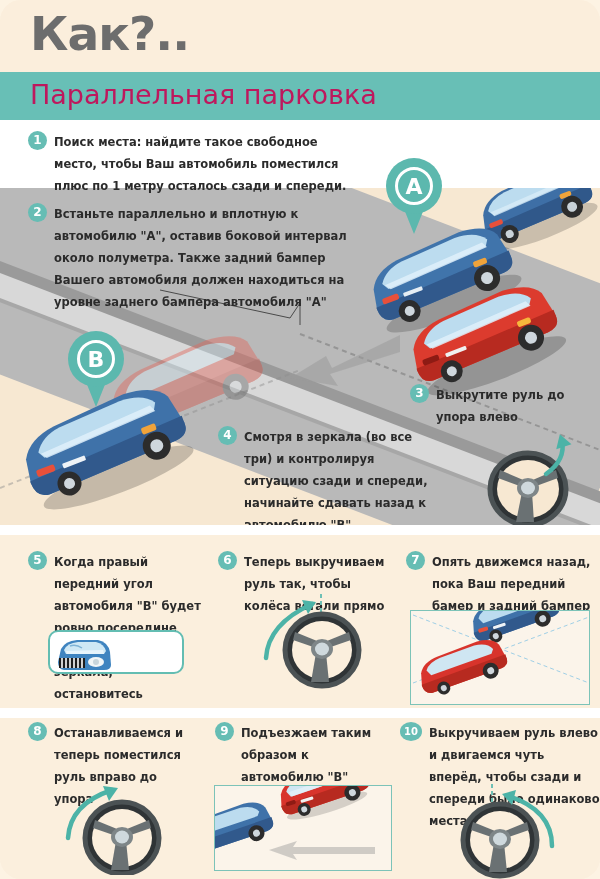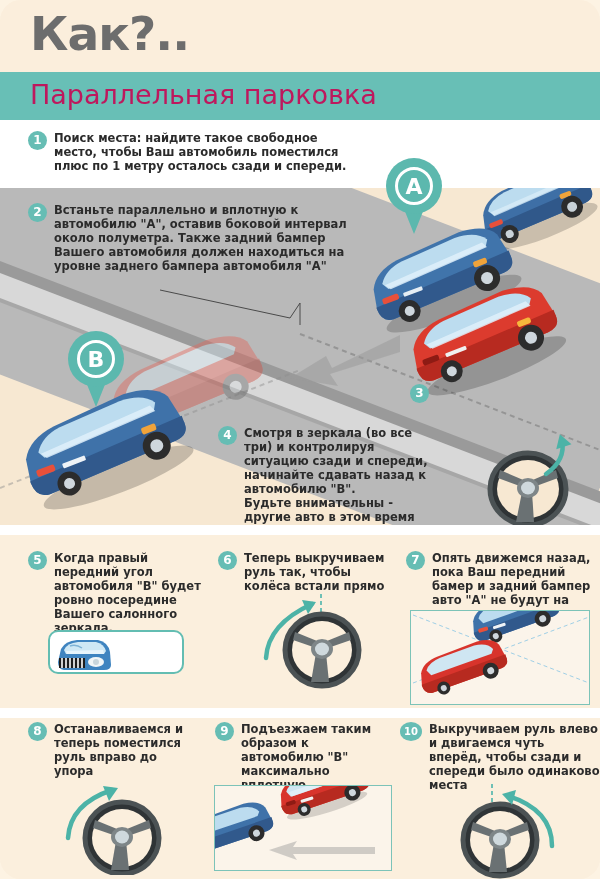--- a/index.html
+++ b/index.html
@@ -68,21 +68,21 @@
   .badge {
     flex: 0 0 auto;
     width: 19px; height: 19px; border-radius: 50%;
     background: #66bdb4; color: #fff;
     font-size: 12px; font-weight: bold; line-height: 19px; text-align: center;
     font-family: "DejaVu Sans", sans-serif;
     margin-right: 7px;
   }
   .badge.wide { width: 22px; height: 19px; border-radius: 11px/9.5px; font-size: 10px; }
   .step-text {
-    font-size: 11.5px; line-height: 14px; color: #2b2b2b;
+    font-size: 11.5px; line-height: 22px; color: #2b2b2b;
     font-weight: bold; font-family: "DejaVu Sans", sans-serif;
     white-space: pre-line;
   }
 
   #step1 { left: 28px; top: 131px; width: 330px; }
   #step2 { left: 28px; top: 203px; width: 320px; }
   #step3 { left: 410px; top: 384px; width: 180px; }
   #step4 { left: 218px; top: 426px; width: 220px; }
 
   
@@ -281,20 +281,21 @@
     <div class="step-text">Поиск места: найдите такое свободное место, чтобы Ваш автомобиль поместился плюс по 1 метру осталось сзади и спереди.</div>
   </div>
 
   <div class="step" id="step2">
     <div class="badge">2</div>
     <div class="step-text">Встаньте параллельно и вплотную к автомобилю "А", оставив боковой интервал около полуметра. Также задний бампер Вашего автомобиля должен находиться на уровне заднего бампера автомобиля "А"</div>
   </div>
 
   <div class="step" id="step3">
     <div class="badge">3</div>
+    <div class="step-text">Выкрутите руль до упора влево</div>
   </div>
 
   <div class="step" id="step4">
     <div class="badge">4</div>
     <div class="step-text">Смотря в зеркала (во все три) и контролируя ситуацию сзади и спереди, начинайте сдавать назад к автомобилю "В".
 Будьте внимательны - другие авто в этом время могут ехать мимо Вас</div>
   </div>
 
   <div class="wheel-wrap" id="wheel34">
     <svg width="105" height="95" viewBox="0 0 105 95">

